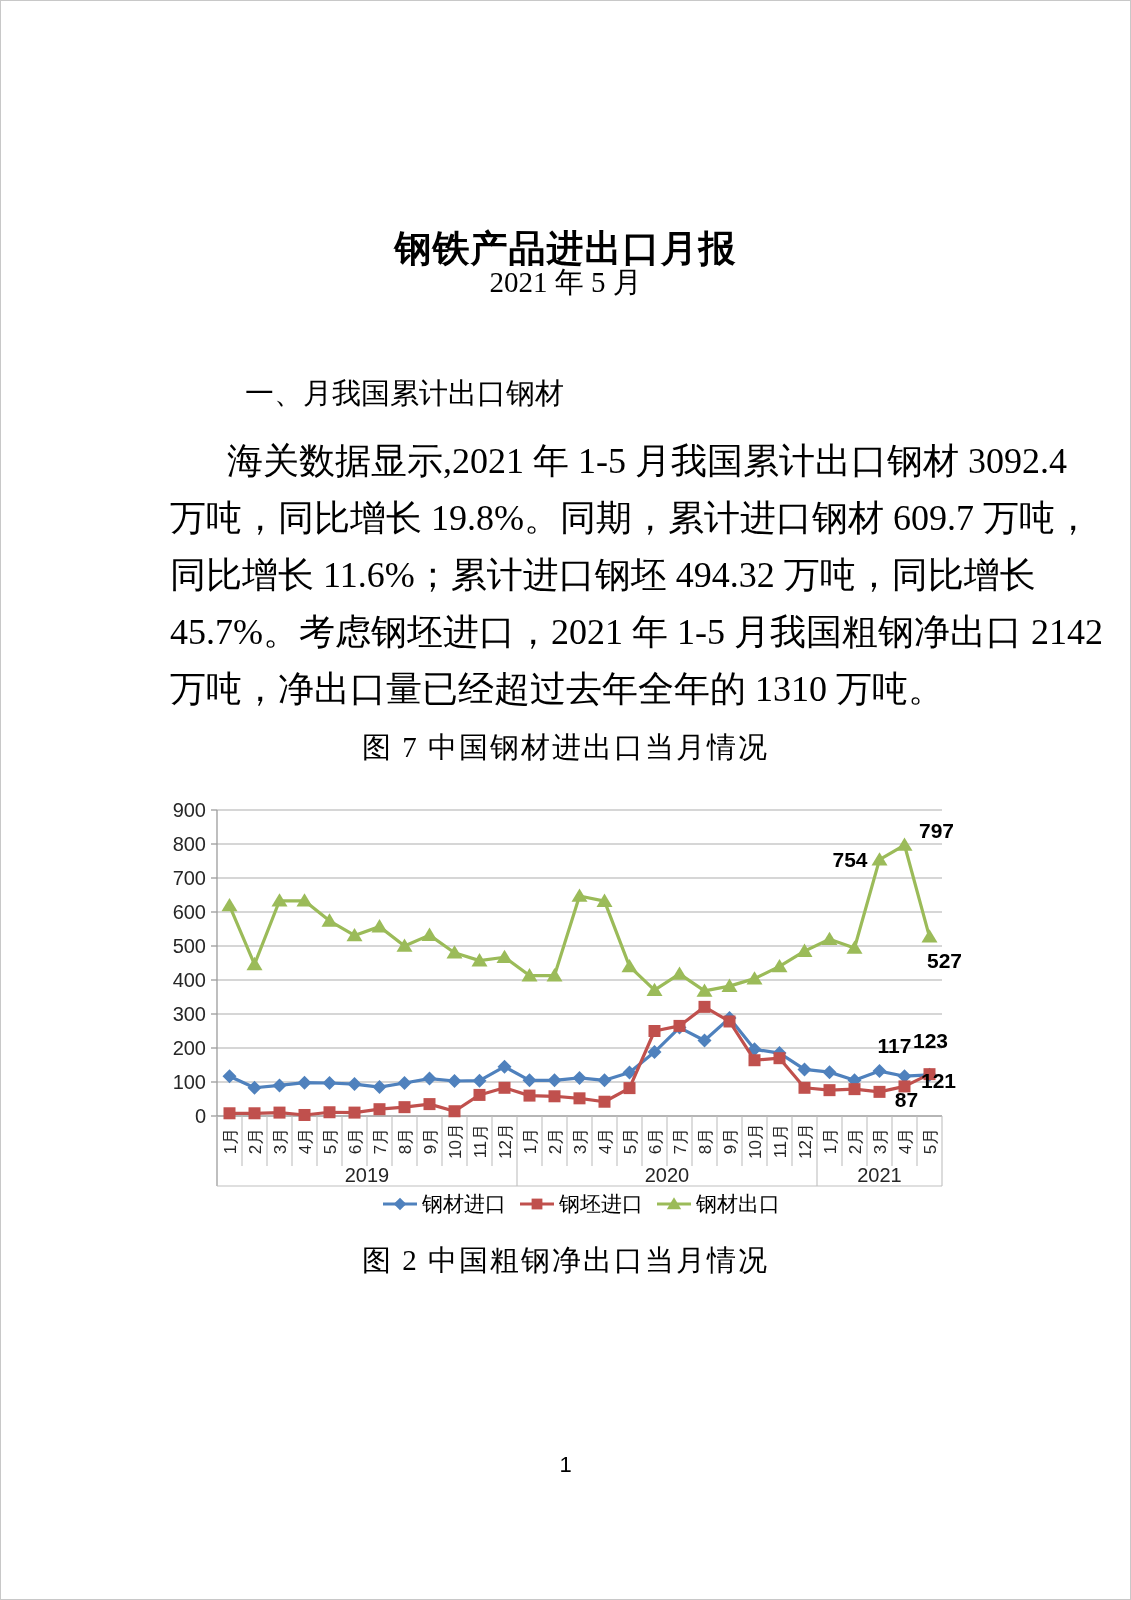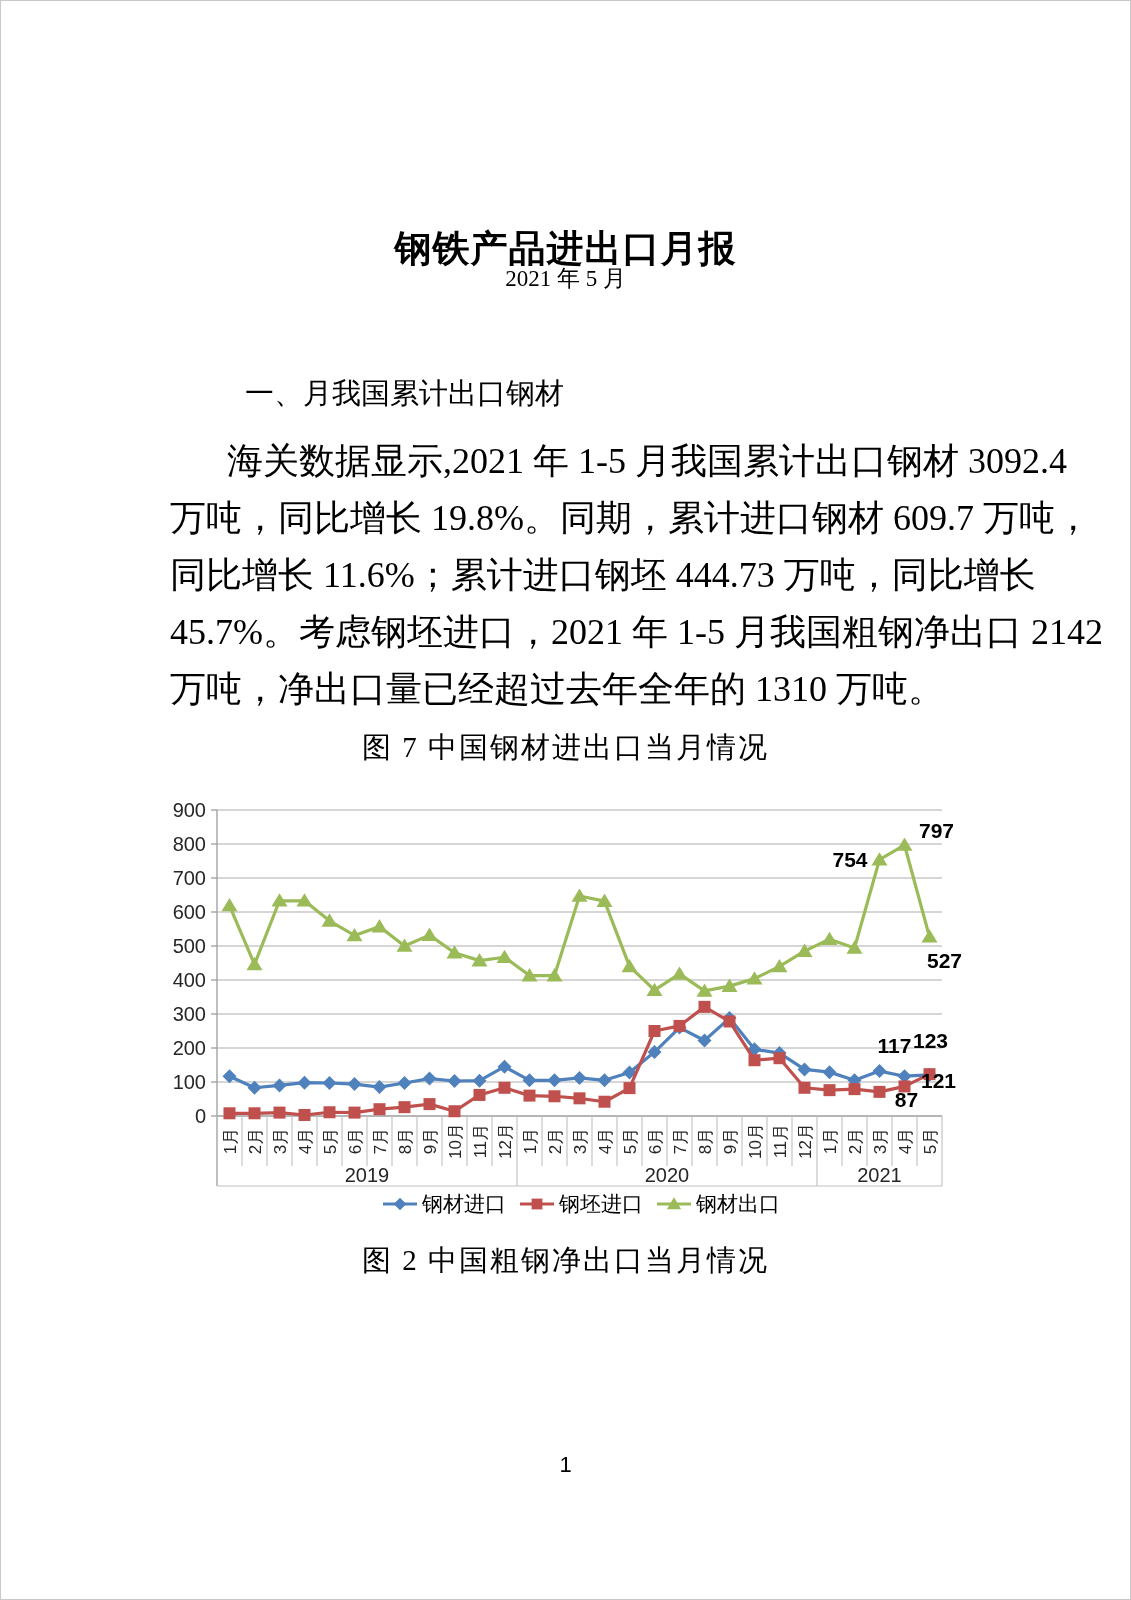--- a/index.html
+++ b/index.html
@@ -12,21 +12,21 @@
     font-family:"Liberation Serif","DejaVu Serif",serif;
     color:#000;
   }
   .doc-title{
     position:absolute; top:224px; left:0; width:100%;
     text-align:center; font-size:37px; font-weight:700;
     letter-spacing:1px;
   }
   .doc-date{
     position:absolute; top:263px; left:0; width:100%;
-    text-align:center; font-size:23px;
+    text-align:center; font-size:29px;
   }
   .section-heading{
     position:absolute; top:374px; left:245px;
     font-size:29px;
   }
   .para{
     position:absolute; top:433px; left:170px; width:792px;
     font-size:36px; line-height:57px;
   }
   .para-line{
@@ -58,21 +58,21 @@
 <div class="page">
 
   <div class="doc-title">钢铁产品进出口月报</div>
   <div class="doc-date">2021 年 5 月</div>
 
   <div class="section-heading">一、月我国累计出口钢材</div>
 
   <div class="para">
     <div class="para-line indent">海关数据显示,2021 年 1-5 月我国累计出口钢材 3092.4</div>
     <div class="para-line">万吨，同比增长 19.8%。同期，累计进口钢材 609.7 万吨，</div>
-    <div class="para-line">同比增长 11.6%；累计进口钢坯 444.73 万吨，同比增长</div>
+    <div class="para-line">同比增长 11.6%；累计进口钢坯 494.32 万吨，同比增长</div>
     <div class="para-line">45.7%。考虑钢坯进口，2021 年 1-5 月我国粗钢净出口 2142</div>
     <div class="para-line last">万吨，净出口量已经超过去年全年的 1310 万吨。</div>
   </div>
 
   <div class="fig-caption" id="caption-1">图 7 中国钢材进出口当月情况</div>
 
   <svg id="chart1" width="880" height="430" viewBox="0 0 880 430">
       <g>
         <line x1="48" x2="54" y1="328" y2="328" stroke="#9C9C9C" stroke-width="1.3"></line>
         <line x1="54" x2="779" y1="294" y2="294" stroke="#C9C9C9" stroke-width="1.3"></line>

